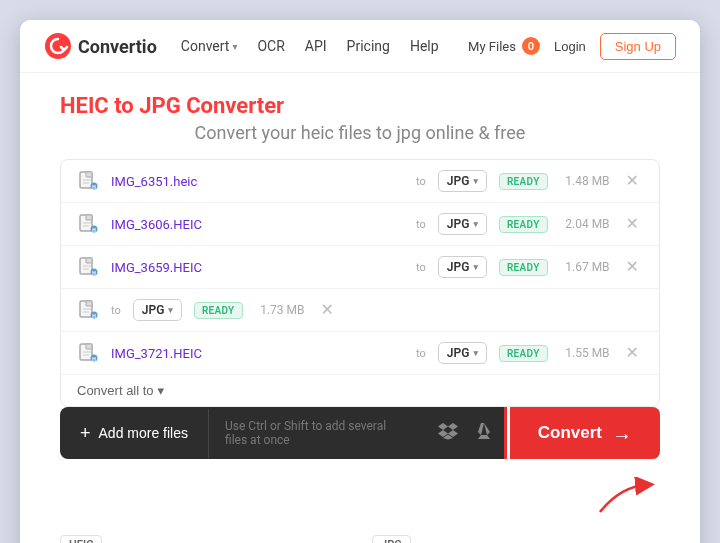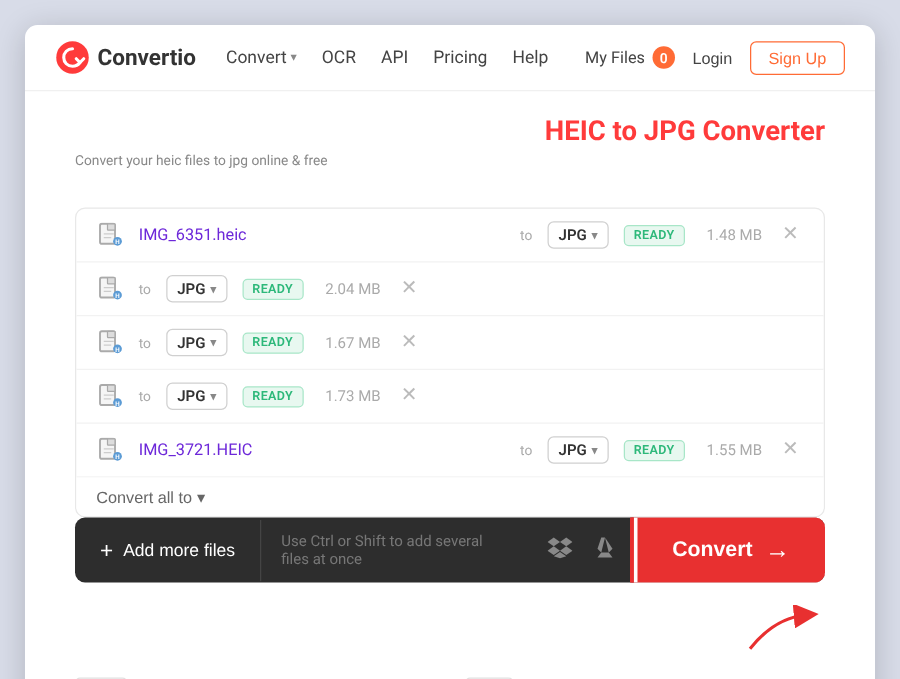--- a/index.html
+++ b/index.html
@@ -99,30 +99,31 @@
       padding: 5px 14px;
       cursor: pointer;
       background: none;
       font-weight: 500;
     }
     
     .main-content {
       padding: 20px 40px 20px;
     }
     .page-title {
-      text-align: right;
+      text-align: left;
       font-size: 22px;
       font-weight: 700;
       color: #ff3b3b;
       margin-bottom: 4px;
     }
     .page-subtitle {
-      font-size: 11px;
+      text-align: center;
+      font-size: 18px;
       color: #888;
-      margin-bottom: 31px;
+      margin-bottom: 16px;
     }
     
     .file-list {
       border: 1px solid #e8e8e8;
       border-radius: 8px;
       overflow: hidden;
       margin-bottom: 0;
     }
     .file-row {
       display: flex;
@@ -377,40 +378,42 @@
       <span class="file-icon">
         <svg viewBox="0 0 20 20" fill="none">
           <rect x="2" y="1" width="12" height="16" rx="1.5" stroke="#aaa" stroke-width="1.5" fill="#f5f5f5"></rect>
           <rect x="8" y="1" width="6" height="5" rx="0.5" fill="#ddd" stroke="#aaa" stroke-width="1"></rect>
           <line x1="5" y1="9" x2="13" y2="9" stroke="#ccc" stroke-width="1"></line>
           <line x1="5" y1="12" x2="11" y2="12" stroke="#ccc" stroke-width="1"></line>
           <circle cx="16" cy="15" r="3.5" fill="#5b9bd5"></circle>
           <text x="16" y="17.5" text-anchor="middle" font-size="5" fill="#fff" font-weight="bold">H</text>
         </svg>
       </span>
+      <span class="file-name">IMG_3606.HEIC</span>
       <span class="to-label">to</span>
       <div class="format-select">
         <span>JPG</span>
         <span class="arrow">▾</span>
       </div>
       <span class="ready-badge">READY</span>
       <span class="file-size">2.04 MB</span>
       <button class="remove-btn">✕</button>
     </div>
           <div class="file-row">
       <span class="file-icon">
         <svg viewBox="0 0 20 20" fill="none">
           <rect x="2" y="1" width="12" height="16" rx="1.5" stroke="#aaa" stroke-width="1.5" fill="#f5f5f5"></rect>
           <rect x="8" y="1" width="6" height="5" rx="0.5" fill="#ddd" stroke="#aaa" stroke-width="1"></rect>
           <line x1="5" y1="9" x2="13" y2="9" stroke="#ccc" stroke-width="1"></line>
           <line x1="5" y1="12" x2="11" y2="12" stroke="#ccc" stroke-width="1"></line>
           <circle cx="16" cy="15" r="3.5" fill="#5b9bd5"></circle>
           <text x="16" y="17.5" text-anchor="middle" font-size="5" fill="#fff" font-weight="bold">H</text>
         </svg>
       </span>
+      <span class="file-name">IMG_3659.HEIC</span>
       <span class="to-label">to</span>
       <div class="format-select">
         <span>JPG</span>
         <span class="arrow">▾</span>
       </div>
       <span class="ready-badge">READY</span>
       <span class="file-size">1.67 MB</span>
       <button class="remove-btn">✕</button>
     </div>
           <div class="file-row">

